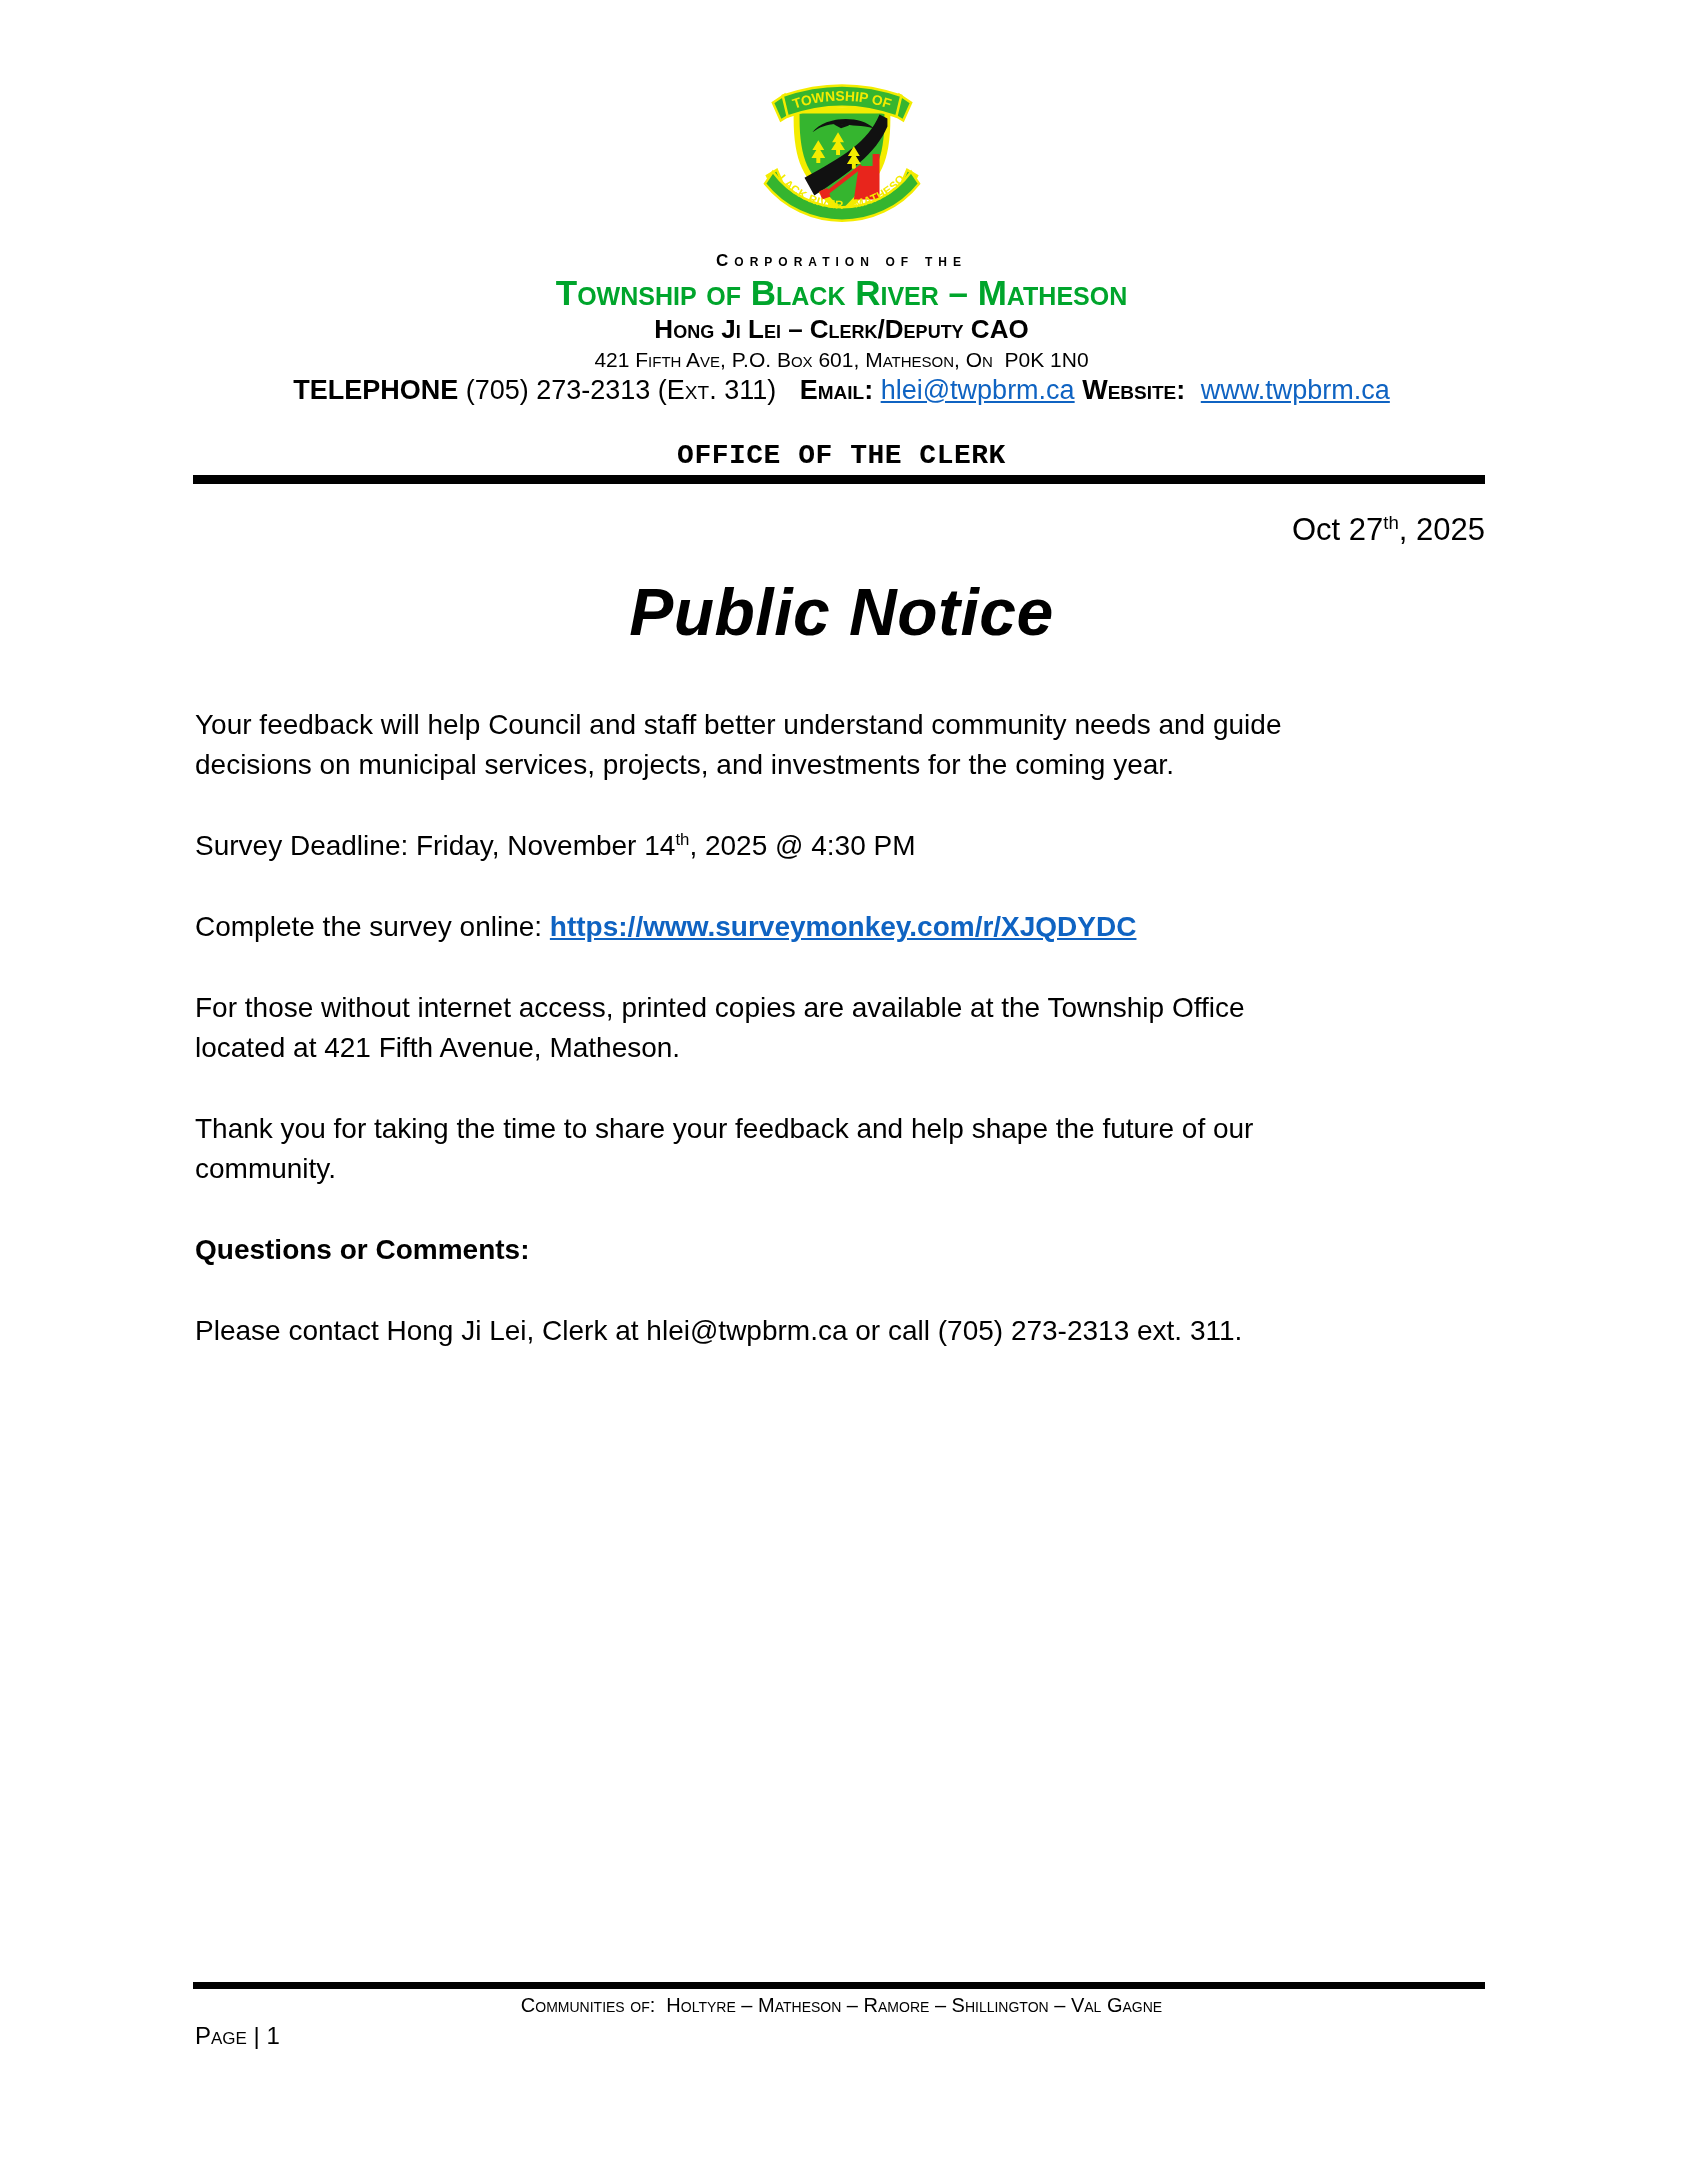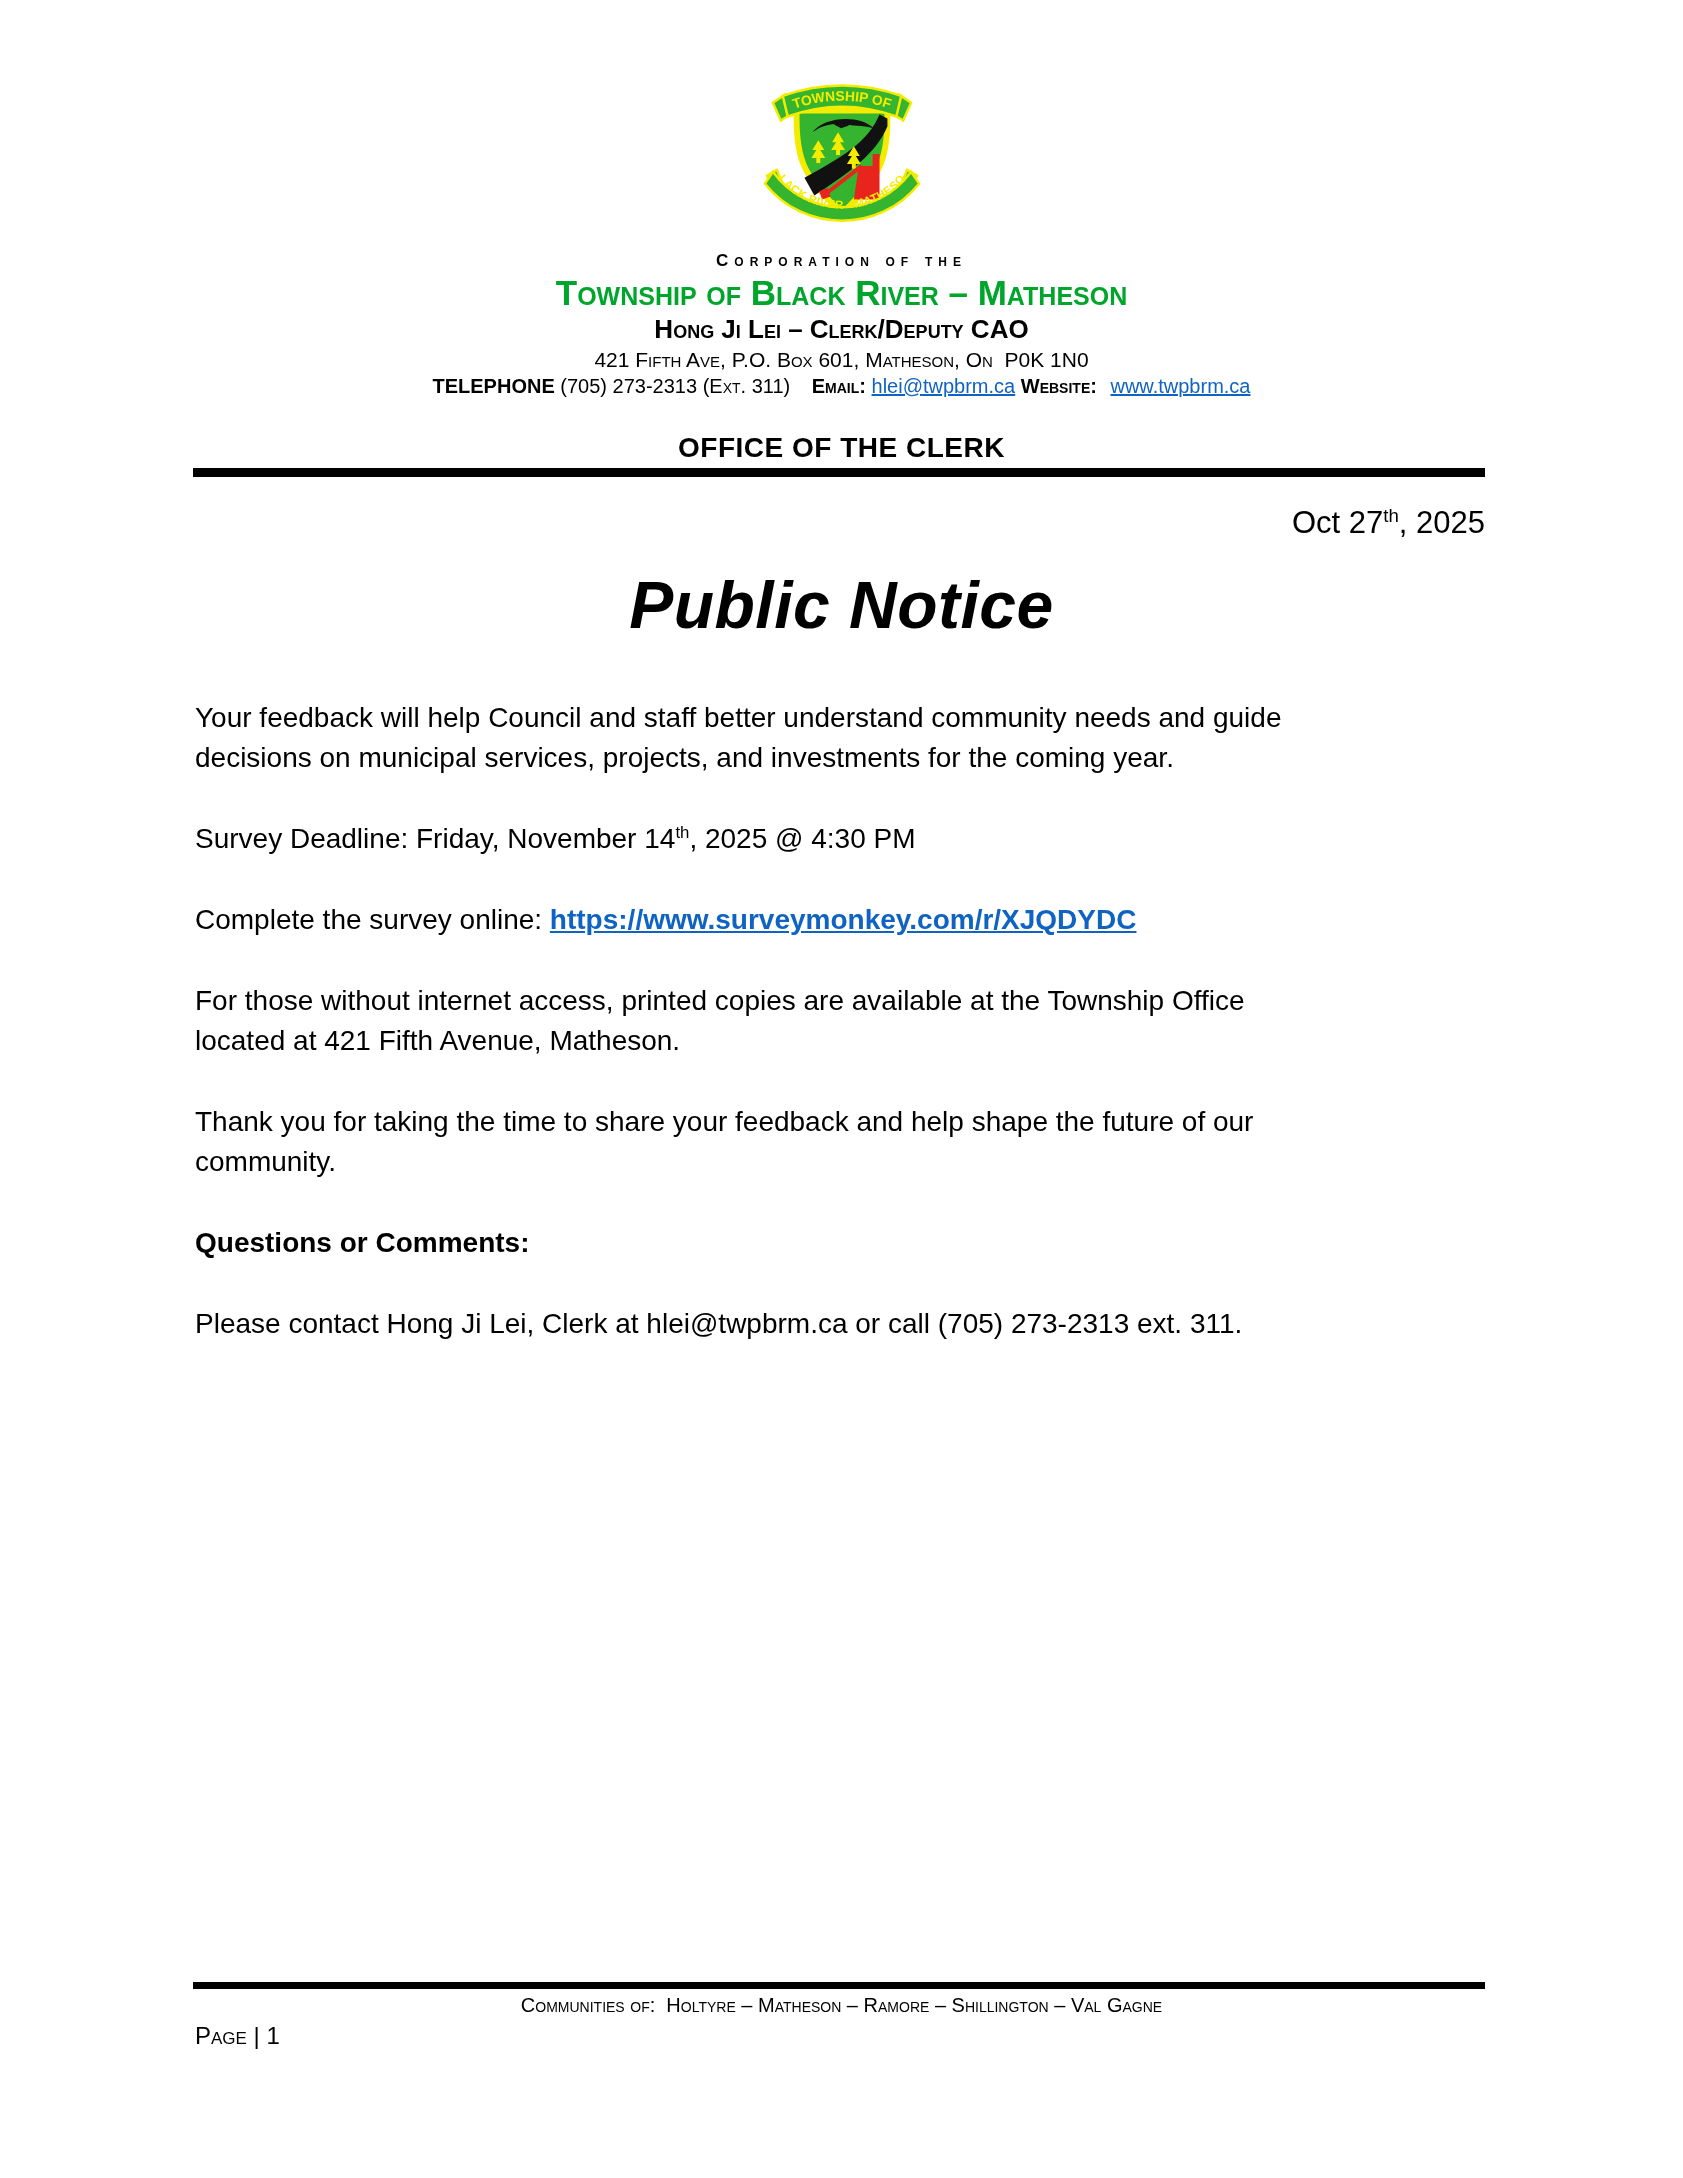--- a/index.html
+++ b/index.html
@@ -26,29 +26,29 @@
   }
   .clerk {
     margin-top:1px;
     font-size:26px; font-weight:bold;
     font-variant:small-caps;
   }
   .addr {
     margin-top:3px;
     font-size:21px; font-variant:small-caps; white-space:pre-wrap;
   }
-  .phone-line { margin-top:3px; font-size:20px; }
+  .phone-line { margin-top:3px; font-size:27px; }
   .phone-line .b { font-weight:bold; }
   .phone-line .sc { font-variant:small-caps; }
   .phone-line .num { font-variant:small-caps; }
   .gap { margin-left:16px; }
   a.hlink { color:#0F63C2; text-decoration:underline; cursor:pointer; }
   .office {
     margin-top:34px; text-align:center;
-    font-size:28px; font-weight:bold; letter-spacing:0.5px;
+    font-size:28px; font-weight:bold; letter-spacing:0.5px;font-family:Liberation Mono, monospace;
   }
   .rule-top { margin:4px auto 0 193px; width:1292px; height:9px; background:#000; }
   .date-line {
     margin:28px 198px 0 0; text-align:right; font-size:31px;
   }
   sup { font-size:60%; vertical-align:super; line-height:0; }
   .main-title {
     margin:26px 0 0 0; text-align:center;
     font-size:66px; font-weight:bold; letter-spacing:0.5px;font-style:italic;
   }

